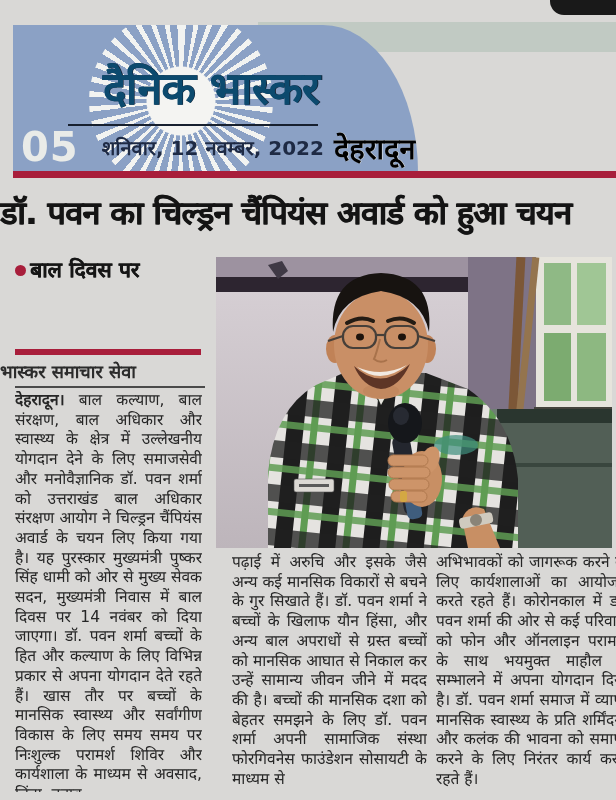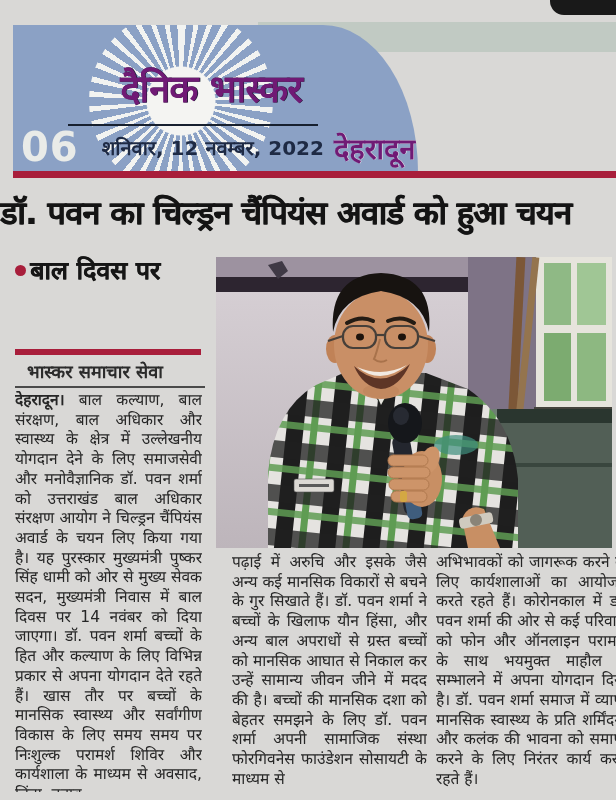--- a/index.html
+++ b/index.html
@@ -6,36 +6,36 @@
   .page{position:relative;width:616px;height:800px;background:#d9d8d6;overflow:hidden;
         font-family:"DejaVu Sans","Liberation Sans",sans-serif;}
   .corner-tab{position:absolute;left:550px;top:-14px;width:92px;height:29px;background:#191919;border-radius:14px;}
   .green-band{position:absolute;left:258px;top:22px;width:358px;height:30px;background:#c1cac3;}
   .masthead{position:absolute;left:13px;top:25px;width:405px;height:147px;background:#8ba1c5;
             border-top-right-radius:95px 147px;overflow:hidden;}
   .sunburst{position:absolute;left:76px;top:-16px;width:184px;height:184px;border-radius:50%;
             background:
               radial-gradient(circle,#f4f4f2 0 26%,rgba(244,244,242,0) 27%),
               repeating-conic-gradient(#f2f3f1 0deg 3.6deg,rgba(242,243,241,0) 3.6deg 9.4deg);}
-  .logo{position:absolute;left:38px;top:38px;width:320px;text-align:center;font-size:38px;line-height:52px;
-        font-weight:bold;color:#701a75;letter-spacing:-1px;text-shadow:0.6px 0 0 #141b2b;white-space:nowrap;}
+  .logo{position:absolute;left:38px;top:38px;width:320px;text-align:center;font-size:45px;line-height:52px;
+        font-weight:bold;color:#0c4a6e;letter-spacing:-1px;text-shadow:0.6px 0 0 #141b2b;white-space:nowrap;}
   .logo-underline{position:absolute;left:55px;top:99px;width:250px;height:2px;background:#17202f;}
   .mast-row{position:absolute;left:8px;top:98px;width:396px;height:48px;display:flex;align-items:center;}
   .page-num{font-size:40px;font-weight:bold;color:#e9ebe8;letter-spacing:1px;}
   .mast-date{font-size:20px;font-weight:bold;color:#1e2a44;margin-left:23px;white-space:nowrap;}
-  .mast-city{font-size:29px;font-weight:bold;color:#701a75;margin-left:10px;text-shadow:0.5px 0 0 #f3f4f1;white-space:nowrap;}
+  .mast-city{font-size:29px;font-weight:bold;color:#000000;margin-left:10px;text-shadow:0.5px 0 0 #f3f4f1;white-space:nowrap;}
   .red-rule{position:absolute;left:13px;top:171px;width:603px;height:7px;background:#a81e3b;}
   .headline{position:absolute;left:0;top:183px;width:616px;margin:0;text-align:left;font-size:32px;line-height:60px;
             font-weight:bold;color:#141414;letter-spacing:-0.5px;white-space:nowrap;overflow:hidden;
             text-shadow:0.8px 0 0 #141414;}
-  .subhead{position:absolute;left:15px;top:256px;width:200px;padding-left:15px;font-size:25px;line-height:29px;
+  .subhead{position:absolute;left:15px;top:256px;width:200px;padding-left:15px;font-size:21px;line-height:29px;
            font-weight:bold;color:#161616;text-shadow:0.4px 0 0 #161616;}
   .bullet{position:absolute;left:0;top:9px;width:11px;height:11px;border-radius:50%;background:#a81e3b;}
   .subhead-rule{position:absolute;left:15px;top:349px;width:186px;height:6px;background:#a81e3b;}
-  .byline{position:absolute;left:27px;top:359px;width:190px;font-size:18px;font-weight:bold;color:#2b2b2b;}
+  .byline{position:absolute;left:0;top:359px;width:190px;font-size:18px;font-weight:bold;color:#2b2b2b;}
   .byline-rule{position:absolute;left:15px;top:386px;width:190px;height:2px;background:#4a4a4a;}
   .photo{position:absolute;left:216px;top:257px;width:396px;height:291px;overflow:hidden;}
   .photo svg{display:block;}
   .col{position:absolute;font-size:15.5px;line-height:19.7px;color:#262626;text-align:justify;overflow:hidden;}
   .col1{left:15px;top:391px;width:187px;height:401px;}
   .col2{left:232px;top:553px;width:195px;height:240px;}
   .col3{left:436px;top:553px;width:191px;height:240px;}
   .dateline{font-weight:bold;}
 </style>
 </head>
@@ -44,21 +44,21 @@
 <div class="page">
 
   <div class="corner-tab"></div>
   <div class="green-band"></div>
 
   <div class="masthead">
     <div class="sunburst"></div>
     <div class="logo">दैनिक भास्कर</div>
     <div class="logo-underline"></div>
     <div class="mast-row">
-      <span class="page-num">06</span>
+      <span class="page-num">05</span>
       <span class="mast-date">शनिवार, 12 नवम्बर, 2022</span>
       <span class="mast-city">देहरादून</span>
     </div>
   </div>
 
   <div class="red-rule"></div>
 
   <h1 class="headline">डॉ. पवन का चिल्ड्रन चैंपियंस अवार्ड को हुआ चयन</h1>
 
   <div class="subhead">

